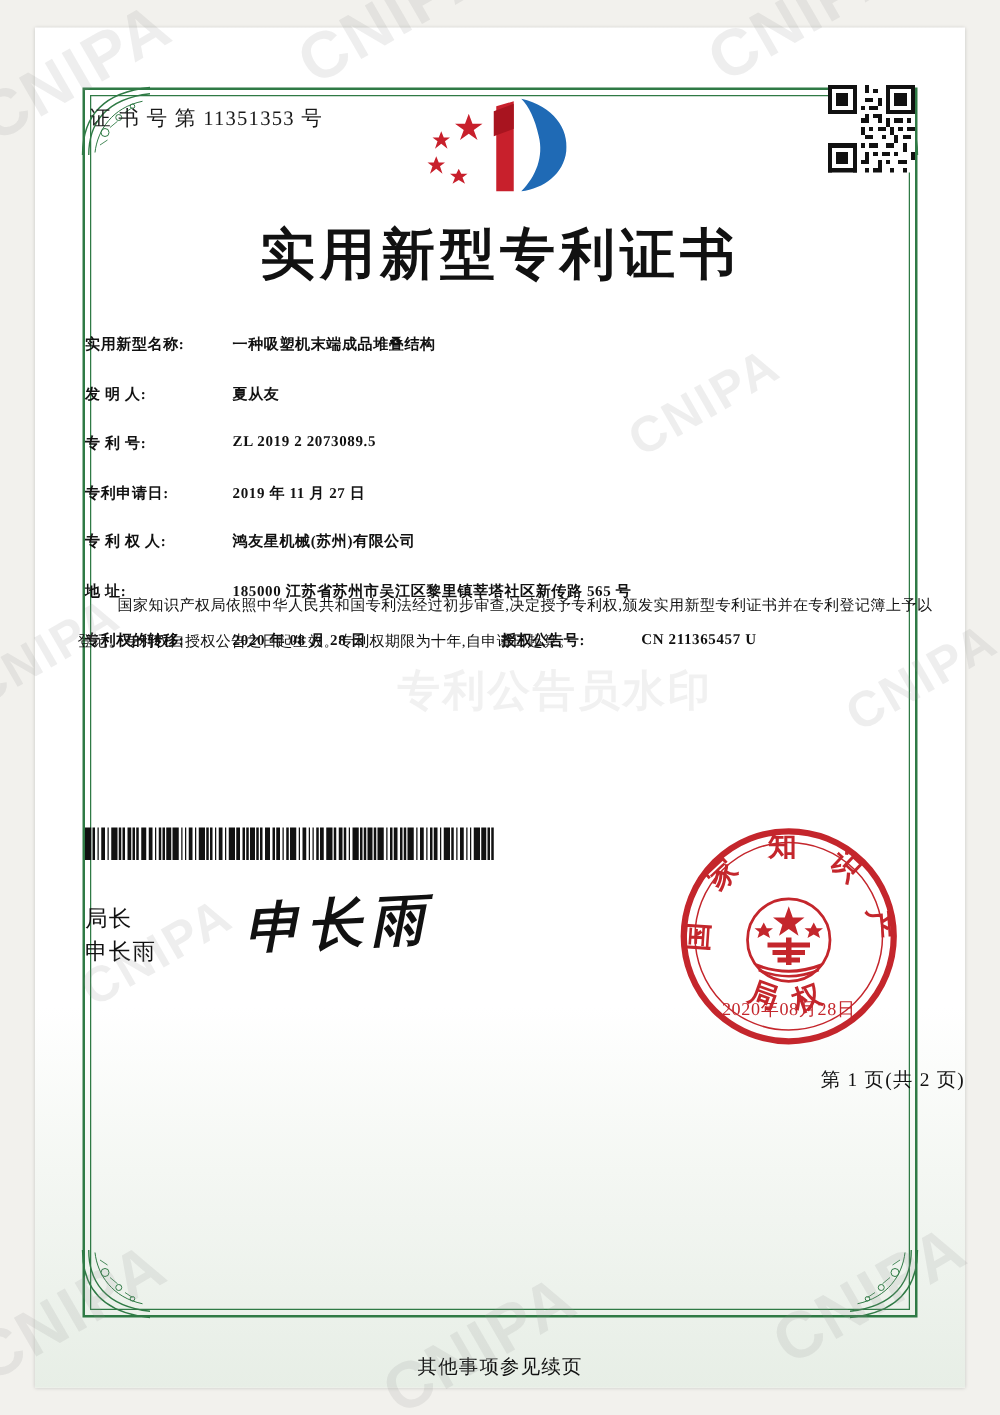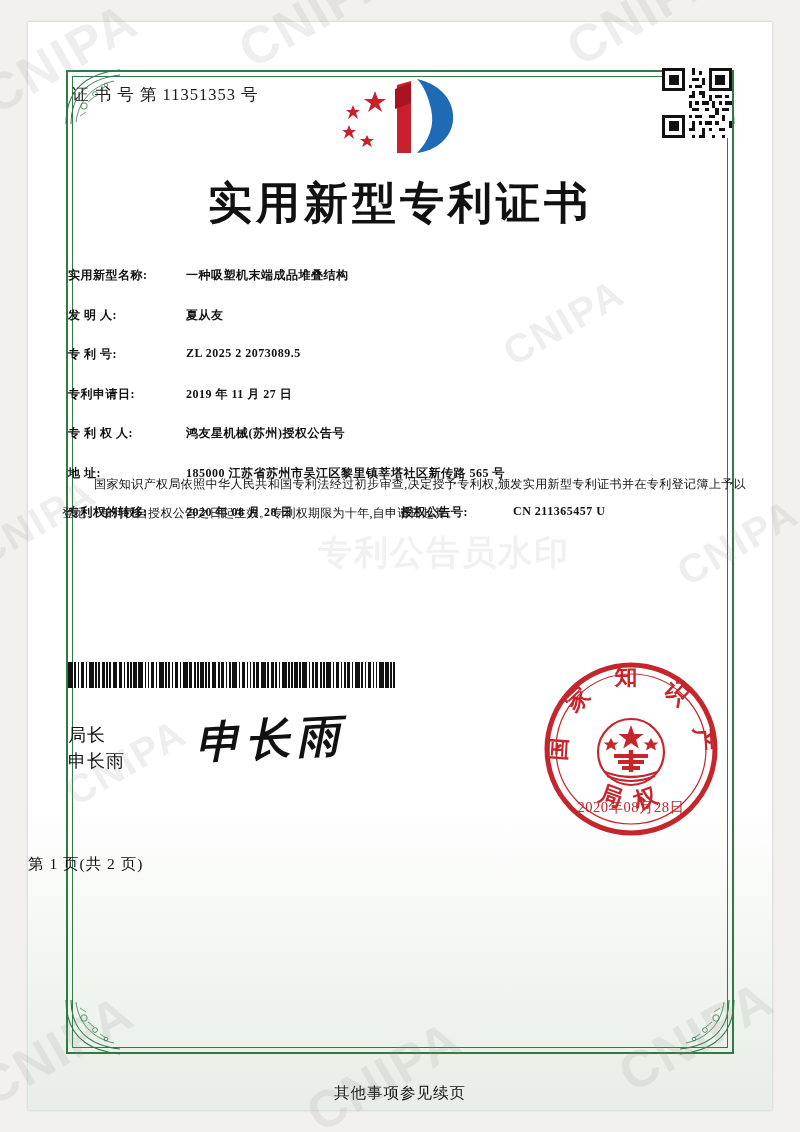--- a/index.html
+++ b/index.html
@@ -221,21 +221,21 @@
     color: #c4262c;
     font-size: 14.5px;
     letter-spacing: 0.5px;
   }
 
   
   .page-no {
     position: absolute;
     left: 0; right: 0;
     top: 832px;
-    text-align: left;
+    text-align: right;
     font-size: 15.5px;
     color: #111;
     letter-spacing: 1px;
   }
   .bottom-note {
     position: absolute;
     left: 0; right: 0;
     bottom: 28px;
     text-align: center;
     font-size: 15.5px;
@@ -396,29 +396,29 @@
     <div class="field-row">
       <div class="field-label">实用新型名称:</div>
       <div class="field-value">一种吸塑机末端成品堆叠结构</div>
     </div>
     <div class="field-row">
       <div class="field-label">发 明 人:</div>
       <div class="field-value">夏从友</div>
     </div>
     <div class="field-row">
       <div class="field-label">专 利 号:</div>
-      <div class="field-value">ZL 2025 2 2073089.5</div>
+      <div class="field-value">ZL 2019 2 2073089.5</div>
     </div>
     <div class="field-row">
       <div class="field-label">专利申请日:</div>
       <div class="field-value">2019 年 11 月 27 日</div>
     </div>
     <div class="field-row">
       <div class="field-label">专 利 权 人:</div>
-      <div class="field-value">鸿友星机械(苏州)授权公告号</div>
+      <div class="field-value">鸿友星机械(苏州)有限公司</div>
     </div>
     <div class="field-row">
       <div class="field-label">地 址:</div>
       <div class="field-value">185000 江苏省苏州市吴江区黎里镇莘塔社区新传路 565 号</div>
     </div>
     <div class="field-row dual">
       <div class="field-label">专利权的转移:</div>
       <div class="field-value">2020 年 08 月 28 日</div>
       <div class="field-label2">授权公告号:</div>
       <div class="field-value">CN 211365457 U</div>

